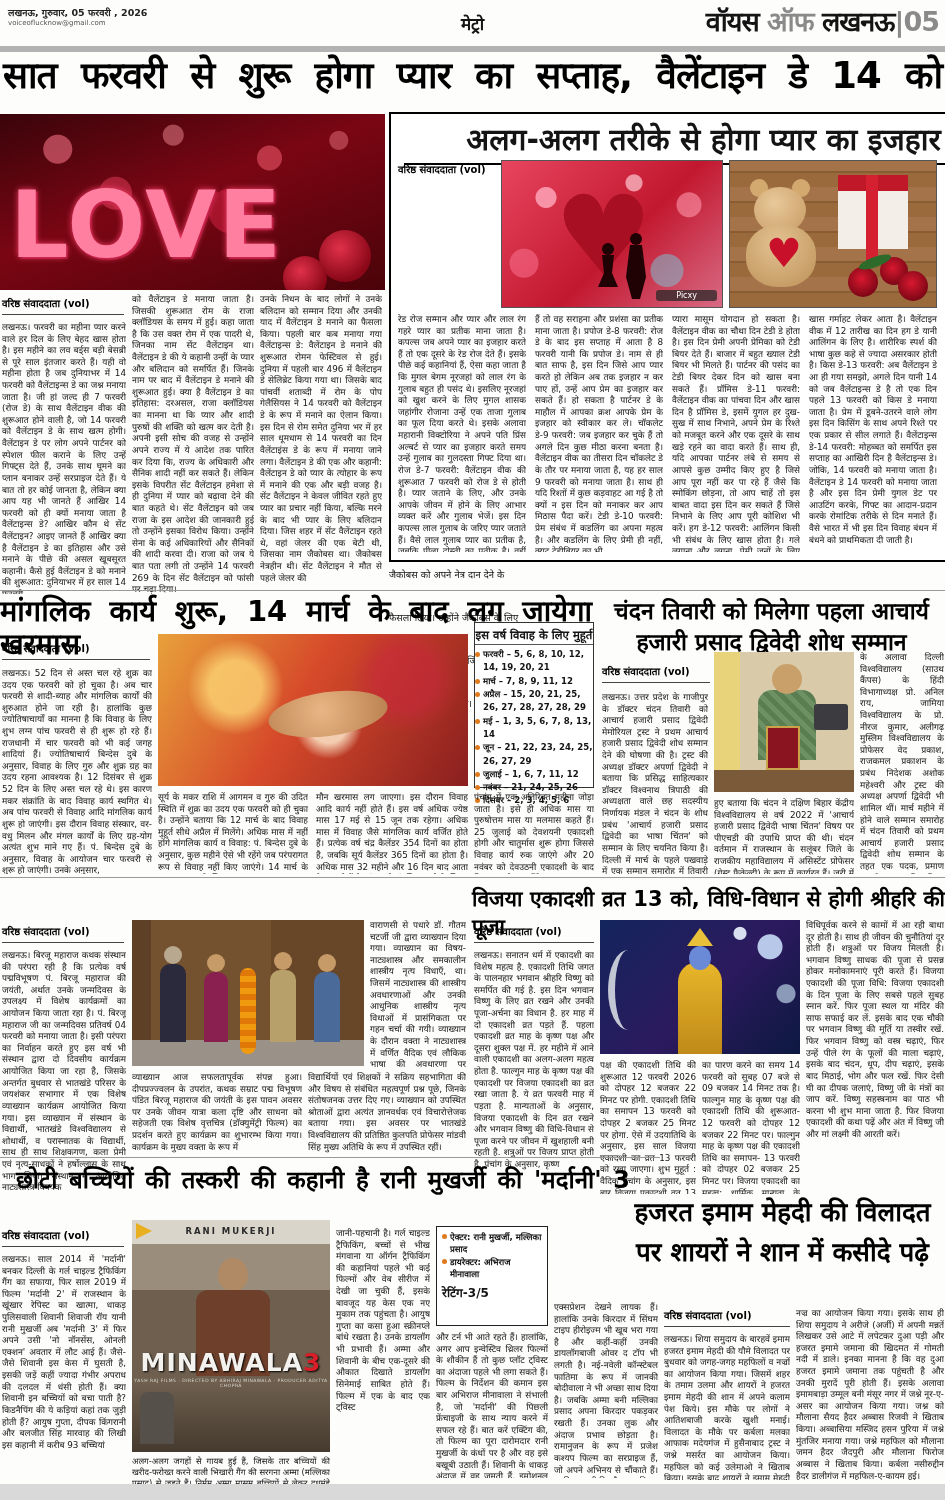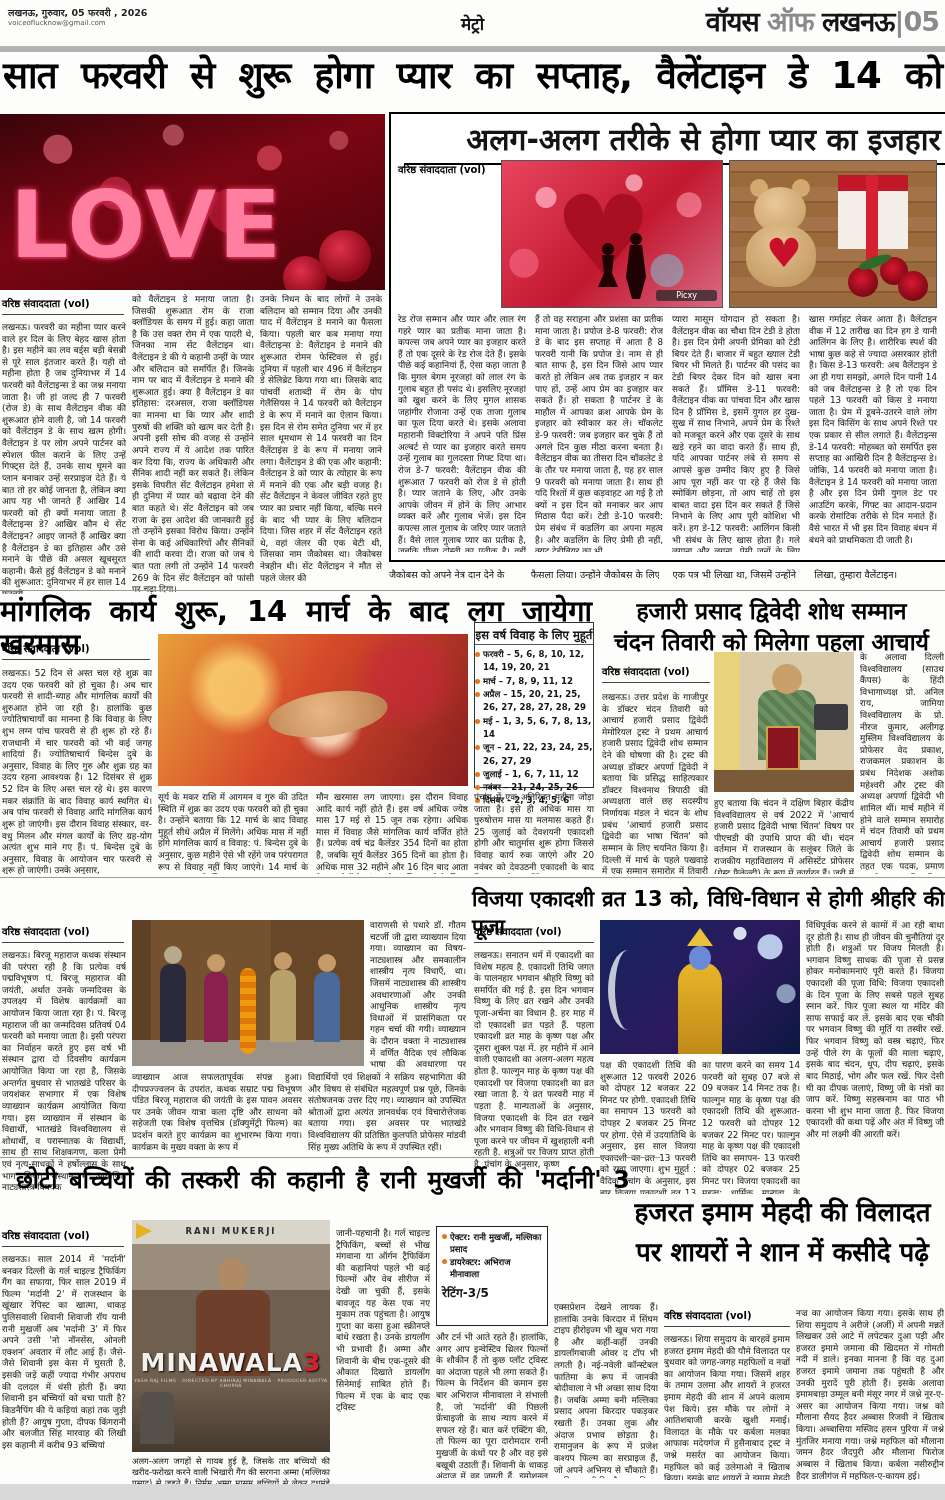--- a/index.html
+++ b/index.html
@@ -91,21 +91,21 @@
   .izhaar-cols { position:absolute; left:7px; top:200px; width:539px; height:238px; display:flex; gap:9px; }
   .izhaar-cols .c { flex:1; font-size:8.8px; line-height:1.32; text-align:justify; overflow:hidden; }
   .muhurat-box { left:474px; top:622px; width:120px; height:166px; border:1.5px solid #333; background:#fff; padding:4px 0; }
   .muhurat-title { font-size:11.5px; font-weight:bold; text-align:center; border-bottom:1px solid #555; padding-bottom:2px; margin-bottom:3px; }
   .muhurat-row { display:flex; align-items:flex-start; font-size:8.6px; font-weight:bold; line-height:1.55; }
   .muhurat-dot { width:5px; height:5px; border-radius:50%; background:#e07a1e; margin:4px 3px 0 0; flex:none; }
   .info-box { left:436px; top:1226px; width:112px; height:100px; border:1.5px solid #222; padding:4px 5px; background:#fff; }
   .info-row { display:flex; font-size:8.5px; font-weight:bold; line-height:1.45; }
   .info-dot { width:5px; height:5px; border-radius:50%; background:#e07a1e; margin:3px 3px 0 0; flex:none; }
   .rating { font-size:12px; font-weight:bold; margin-top:4px; }
-  .strip-row { position:absolute; left:389px; top:568px; width:553px; display:flex; gap:14px; font-size:9.5px; font-weight:500; }
+  .strip-row { position:absolute; left:389px; top:568px; width:553px; display:flex; gap:30px; font-size:9.5px; font-weight:500;flex-direction:column; }
   .strip-row span { flex:1; white-space:nowrap; overflow:hidden; }
   .bottom-bar { left:0; top:1484px; width:945px; height:16px; background:#d9d9d9; }
 </style>
 </head>
 <body>
 
 <div id="page">
 
   <div class="abs mast-date">
     <div>लखनऊ, गुरुवार, 05 फरवरी , 2026</div>
@@ -210,22 +210,22 @@
     <div class="muhurat-row">
         <span class="muhurat-dot"></span>
         <span>दिसंबर – 2, 3, 4, 5, 6</span>
       </div>
   </div>
   <div class="col" style="left:158px; top:792px; width:150px; height:82px;">सूर्य के मकर राशि में आगमन व गुरु की उदित स्थिति में शुक्र का उदय एक फरवरी को ही चुका है। उन्होंने बताया कि 12 मार्च के बाद विवाह मुहूर्त सीधे अप्रैल में मिलेंगे। अधिक मास में नहीं होंगे मांगलिक कार्य व विवाह: पं. बिन्देस दुबे के अनुसार, कुछ महीने ऐसे भी रहेंगे जब परंपरागत रूप से विवाह नहीं किए जाएंगे। 14 मार्च के बाद एक माह के लिए</div>
   <div class="col" style="left:316px; top:792px; width:152px; height:82px;">मौन खरमास लग जाएगा। इस दौरान विवाह आदि कार्य नहीं होते हैं। इस वर्ष अधिक ज्येष्ठ मास 17 मई से 15 जून तक रहेगा। अधिक मास में विवाह जैसे मांगलिक कार्य वर्जित होते हैं। प्रत्येक वर्ष चंद्र कैलेंडर 354 दिनों का होता है, जबकि सूर्य कैलेंडर 365 दिनों का होता है। अधिक मास 32 महीने और 16 दिन बाद आता है। इन दोनों के अंतर को संतुलित करने के लिए</div>
   <div class="col" style="left:474px; top:792px; width:120px; height:82px;">पंचांग में एक अतिरिक्त महीना जोड़ा जाता है। इसे ही अधिक मास या पुरुषोत्तम मास या मलमास कहते हैं। 25 जुलाई को देवशयनी एकादशी होगी और चातुर्मास शुरू होगा जिससे विवाह कार्य रुक जाएंगे और 20 नवंबर को देवउठनी एकादशी के बाद विवाह कार्य शुरू होंगे।</div>
 
   <div class="headline" style="left:598px; top:596px; width:347px; font-size:23px; line-height:1.35; text-align:center;">
+    <div>चंदन तिवारी को मिलेगा पहला आचार्य</div>
     <div>हजारी प्रसाद द्विवेदी शोध सम्मान</div>
-    <div>चंदन तिवारी को मिलेगा पहला आचार्य</div>
   </div>
   <div class="byline" style="left:602px; top:664px; width:108px;">वरिष्ठ संवाददाता (vol)</div>
   <div class="col" style="left:602px; top:692px; width:106px; height:182px;">लखनऊ। उत्तर प्रदेश के गाजीपुर के डॉक्टर चंदन तिवारी को आचार्य हजारी प्रसाद द्विवेदी मेमोरियल ट्रस्ट ने प्रथम आचार्य हजारी प्रसाद द्विवेदी शोध सम्मान देने की घोषणा की है। ट्रस्ट की अध्यक्ष डॉक्टर अपर्णा द्विवेदी ने बताया कि प्रसिद्ध साहित्यकार डॉक्टर विश्वनाथ त्रिपाठी की अध्यक्षता वाले छह सदस्यीय निर्णायक मंडल ने चंदन के शोध प्रबंध 'आचार्य हजारी प्रसाद द्विवेदी का भाषा चिंतन' को सम्मान के लिए चयनित किया है। दिल्ली में मार्च के पहले पखवाड़े में एक सम्मान समारोह में तिवारी को यह सम्मान दिया जाएगा। अपर्णा द्विवेदी ने नाम की घोषणा करते</div>
   <div class="photo chandan-photo">
     <div class="chandan-man"></div>
     <div class="chandan-head"></div>
     <div class="chandan-book"></div>
     <div class="chandan-printer"></div>
     <div class="chandan-desk"></div>
   </div>

